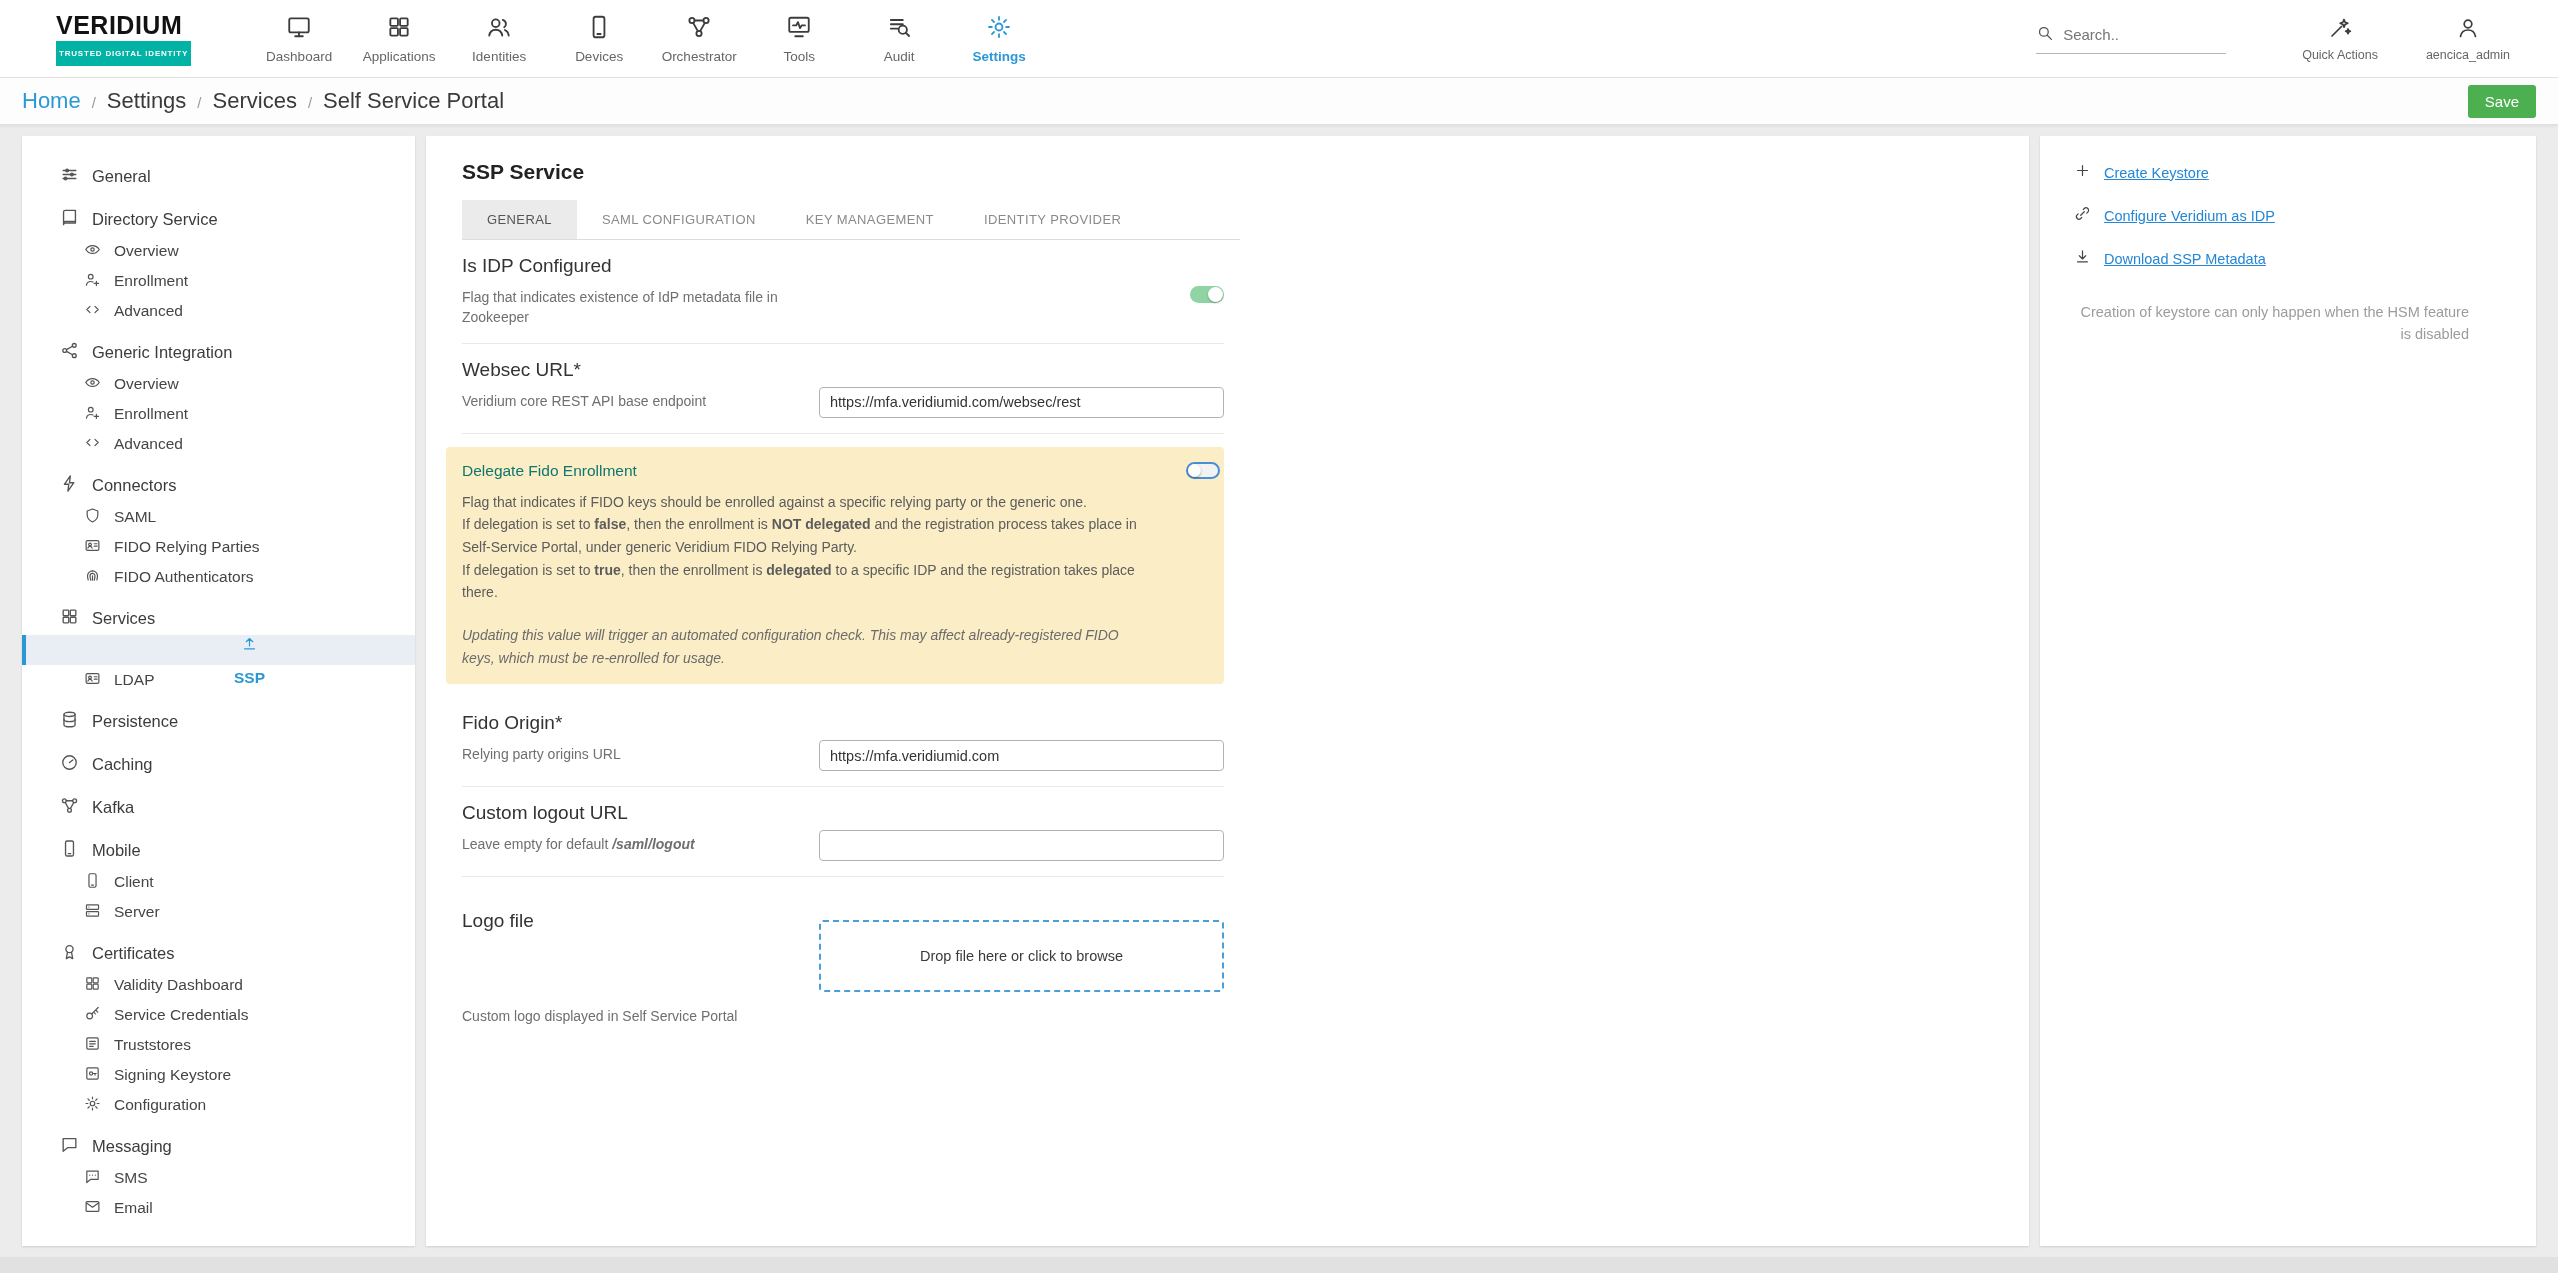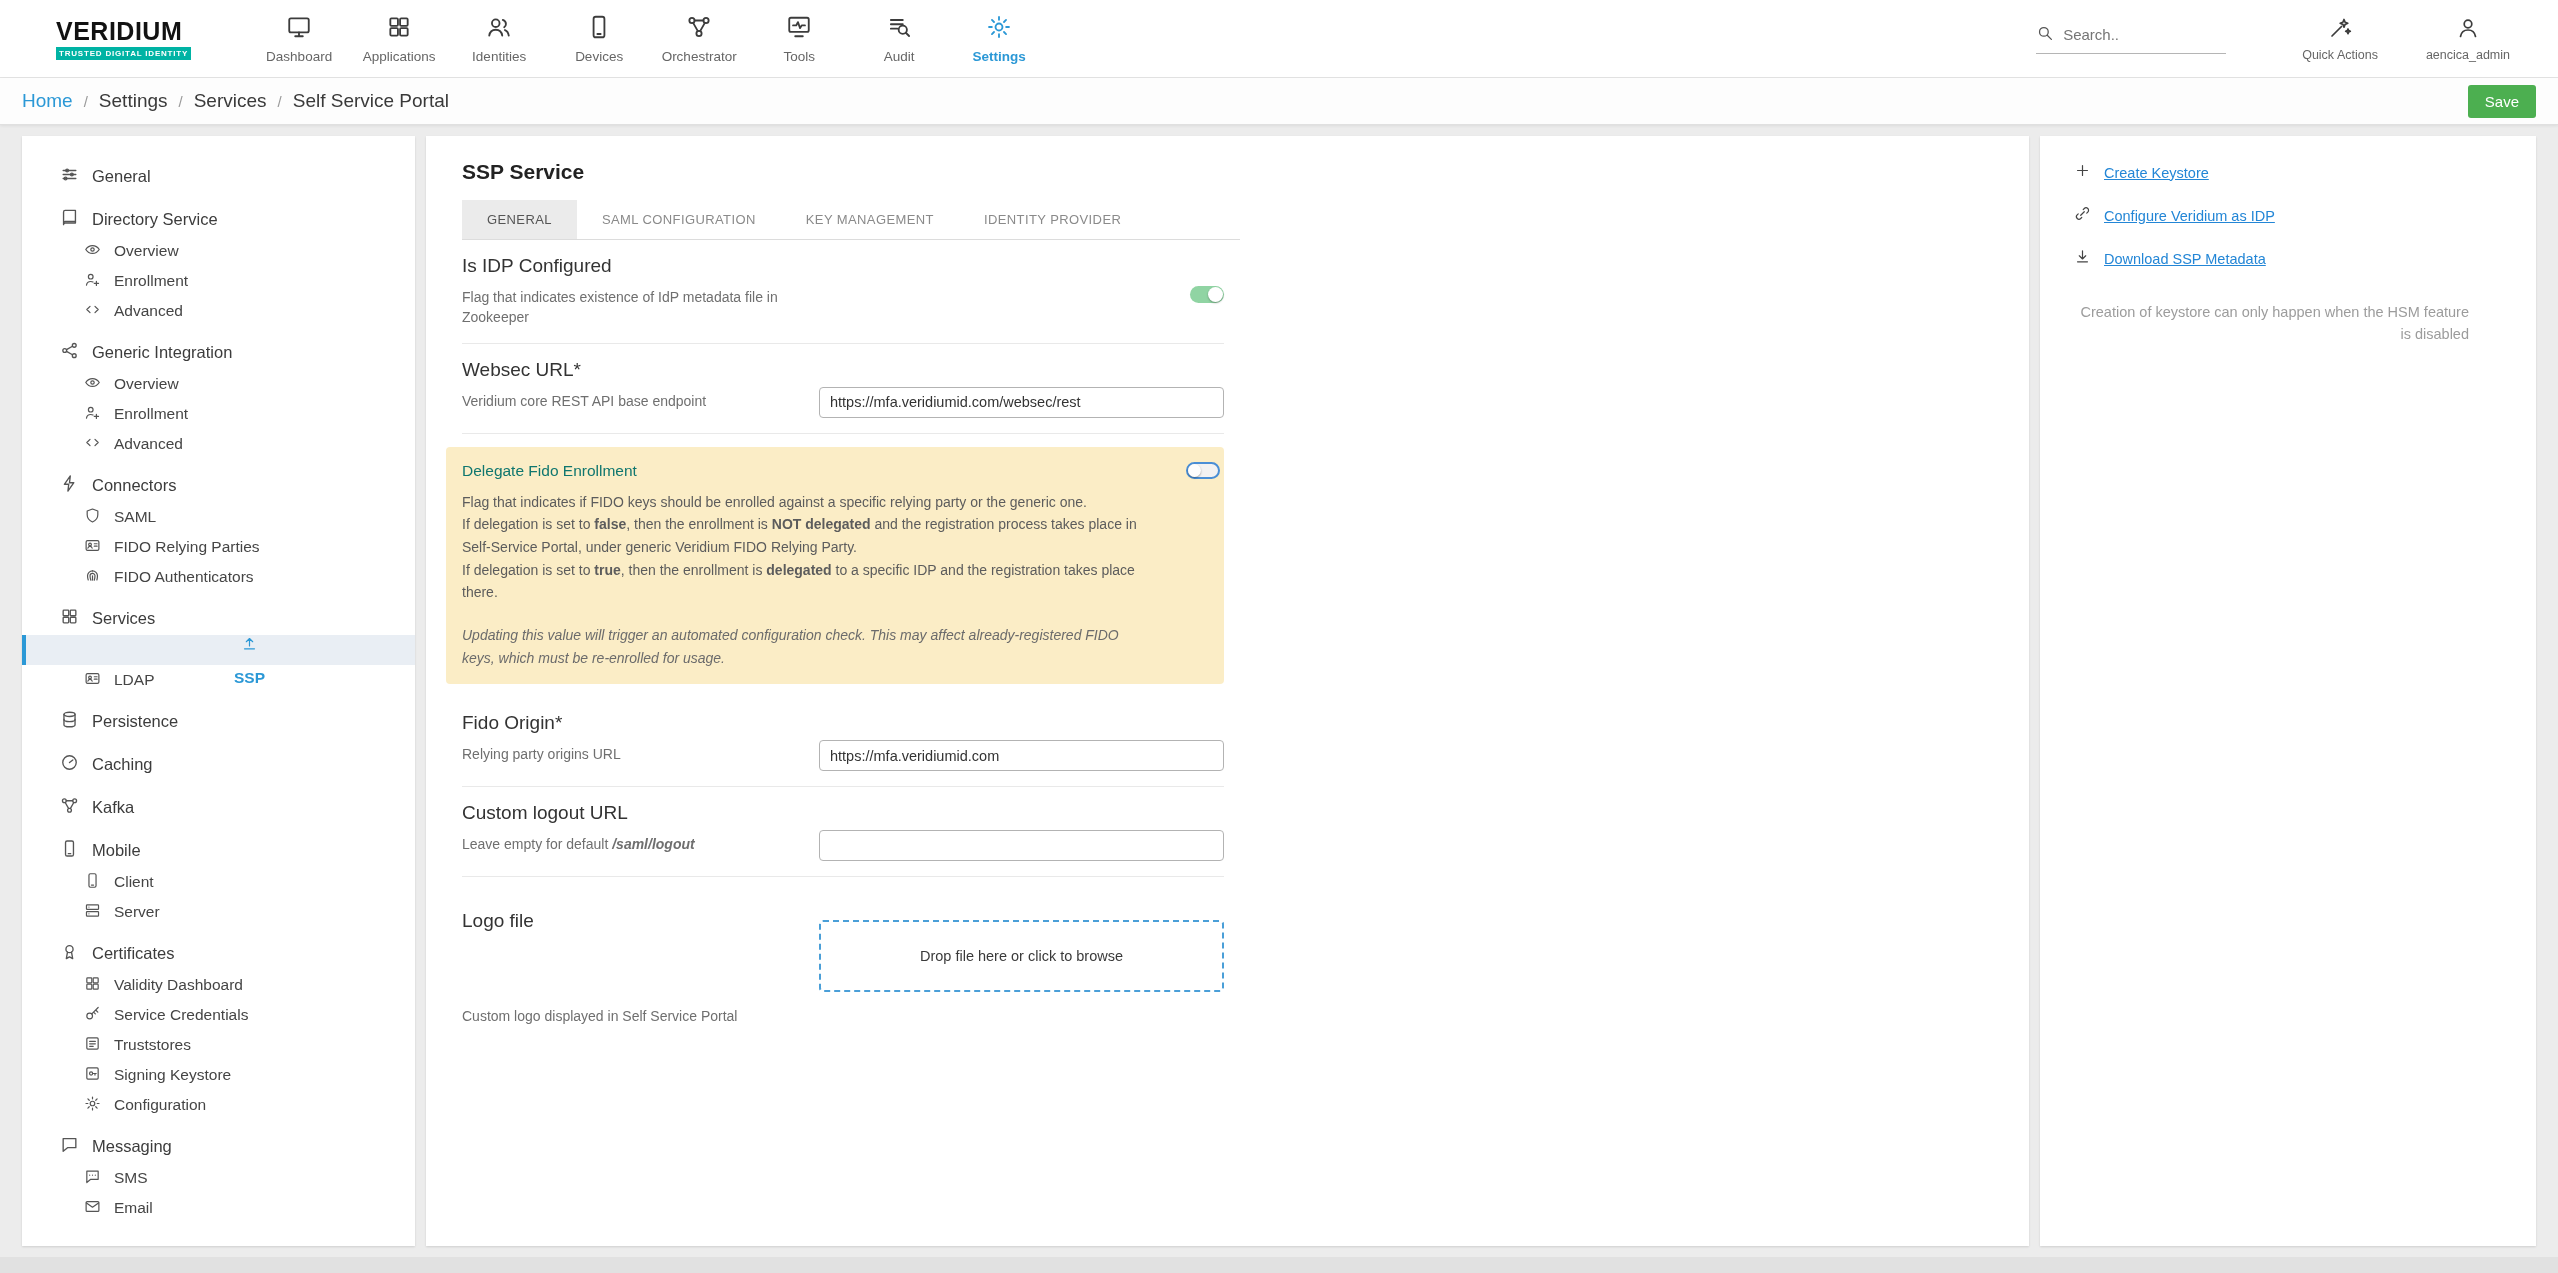--- a/index.html
+++ b/index.html
@@ -6,38 +6,38 @@
   html,body { width: 2558px; height: 1273px; overflow: hidden; }
   body {
     font-family: "Liberation Sans", sans-serif;
     background: #ececec;
     color: #333;
   }
   
   .topbar{height:78px;background:#fff;display:flex;align-items:center;padding:0 48px 0 56px;border-bottom:1px solid #e4e4e4;}
   .logo{margin-right:58px;cursor:pointer;}
   .logo-name{font-size:25px;font-weight:800;letter-spacing:.5px;color:#121212;}
-  .logo-tag{display:block;background:var(--teal,#00b3a4);color:#fff;font-size:8px;font-weight:700;letter-spacing:.8px;text-align:center;padding:2px 3px;margin-top:1px;}
+  .logo-tag{display:block;background:var(--teal,#00b3a4);color:#fff;font-size:8px;font-weight:700;letter-spacing:.8px;text-align:center;padding:8px 3px;margin-top:1px;}
   .nav{display:flex;}
   .nav-item{width:100px;display:flex;flex-direction:column;align-items:center;gap:5px;color:#3c3c3c;cursor:pointer;}
   .nav-item svg{width:26px;height:26px;}
   .nav-item .lbl{font-size:13.5px;color:#666;}
   .nav-item.active{color:var(--accent,#2b98d6);}
   .nav-item.active .lbl{color:var(--accent,#2b98d6);font-weight:700;}
   .top-right{margin-left:auto;display:flex;align-items:center;gap:76px;}
   .searchbox{display:flex;align-items:center;gap:9px;border-bottom:1px solid #b5b5b5;padding-bottom:7px;width:190px;color:#555;}
   .searchbox svg{width:18px;height:18px;flex:none;}
   .searchbox input{border:none;outline:none;background:transparent;font-size:15px;width:100%;color:#333;font-family:inherit;}
   .mini{display:flex;flex-direction:column;align-items:center;gap:4px;color:#3c3c3c;cursor:pointer;}
   .mini svg{width:24px;height:24px;}
   .mini .lbl{font-size:12.5px;color:#666;}
   
   .crumbbar{height:47px;background:#fdfdfd;display:flex;align-items:center;padding:0 22px;border-bottom:1px solid #e0e0e0;box-shadow:0 1px 3px rgba(0,0,0,.07);position:relative;z-index:2;}
   .crumbs{display:flex;align-items:center;}
-  .crumb{font-size:19px;color:#3a3a3a;cursor:pointer;}
+  .crumb{font-size:22px;color:#3a3a3a;cursor:pointer;}
   .crumb.link{color:var(--accent,#2b98d6);}
   .crumb + .crumb::before{content:"/";color:#9a9a9a;margin:0 11px;font-size:15px;}
   .savebtn{margin-left:auto;background:var(--save,#4caf50);color:#fff;border:none;border-radius:3px;font-size:15px;padding:8px 17px;cursor:pointer;font-family:inherit;}
   
   .content{display:flex;gap:11px;padding:11px 22px 0 22px;}
   .card{background:#fff;box-shadow:0 1px 2px rgba(0,0,0,.12);height:1110px;}
   .sidebar{width:393px;flex:none;padding:14px 0;overflow:hidden;}
   .side-item{display:flex;align-items:center;gap:13px;cursor:pointer;color:#3c3c3c;}
   .side-item.root{height:34px;margin-top:9px;padding-left:38px;font-size:16.5px;}
   .side-item.sub{height:30px;padding-left:62px;font-size:15.5px;color:#454545;}

